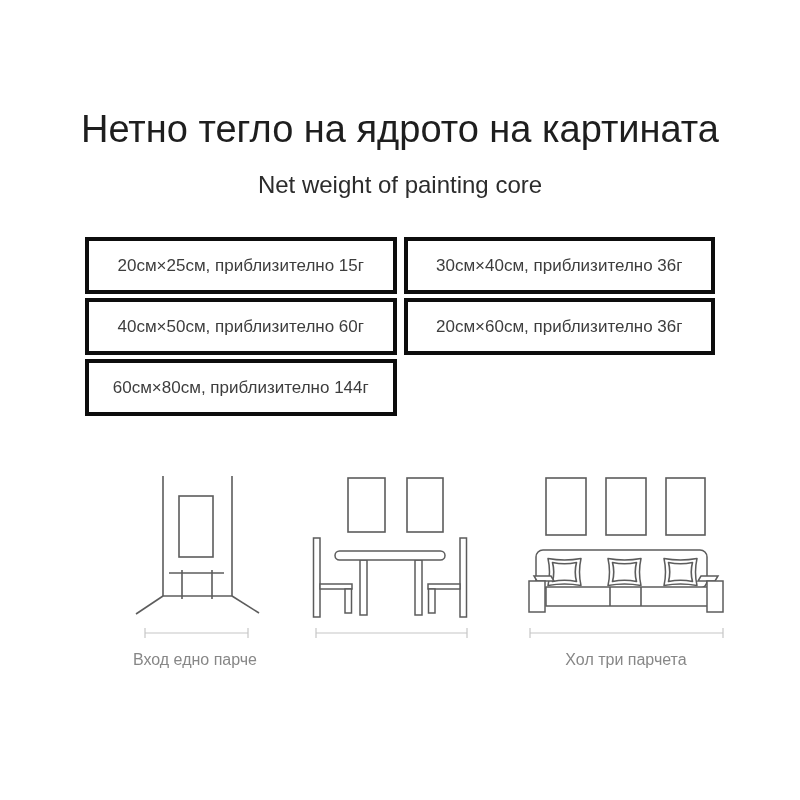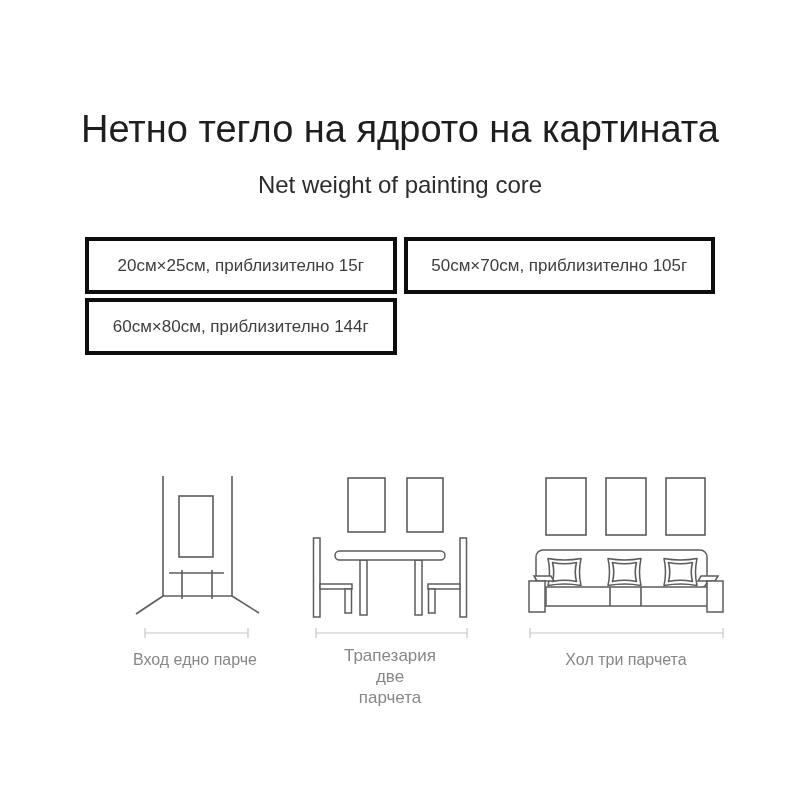--- a/index.html
+++ b/index.html
@@ -87,21 +87,23 @@
 </head>
 <body>
 
 <div class="page">
 
   <h1 class="title">Нетно тегло на ядрото на картината</h1>
   <div class="subtitle">Net weight of painting core</div>
 
   <div class="weight-table">
     <div class="weight-cell">20см×25см, приблизително 15г</div>
-    <div class="weight-cell">50см×70см, приблизително 105г</div>
+    <div class="weight-cell">30см×40см, приблизително 36г</div>
+    <div class="weight-cell">40см×50см, приблизително 60г</div>
+    <div class="weight-cell">20см×60см, приблизително 36г</div>
     <div class="weight-cell">60см×80см, приблизително 144г</div>
   </div>
 
   <div class="figure figure-entrance">
     <svg width="150" height="175" viewBox="0 0 150 175">
       <g>
         <line class="sketch" x1="43" y1="6" x2="43" y2="126"></line>
         <line class="sketch" x1="112" y1="6" x2="112" y2="126" stroke-width="2"></line>
         <line class="sketch" x1="43" y1="126" x2="112" y2="126"></line>
         <line class="sketch" x1="43" y1="126" x2="16" y2="144"></line>
@@ -140,25 +142,20 @@
         <rect class="sketch-fill" x="55" y="90" width="7" height="55"></rect>
         <rect class="sketch-fill" x="110" y="90" width="7" height="55"></rect>
         <rect class="sketch-fill" x="30" y="81" width="110" height="9" rx="4.5"></rect>
       </g>
       <g>
         <line class="dim" x1="11" y1="163" x2="162" y2="163"></line>
         <line class="dim" x1="11" y1="158" x2="11" y2="168"></line>
         <line class="dim" x1="162" y1="158" x2="162" y2="168"></line>
       </g>
     </svg>
-    <div class="figure-label-small">
-      <div>Трапезария</div>
-      <div>две</div>
-      <div>парчета</div>
-    </div>
   </div>
 
   <div class="figure figure-living">
     <svg width="210" height="175" viewBox="0 0 210 175">
       <defs>
         <g id="pillow">
           <path class="sketch-fill" stroke-linejoin="round" d="M -16.5,-13.5 Q 0,-10.5 16.5,-13.5 Q 13.5,0 16.5,13.5 Q 0,10.5 -16.5,13.5 Q -13.5,0 -16.5,-13.5 Z"></path>
           <path class="sketch" stroke-width="1.1" stroke-linejoin="round" d="M -12,-9.5 Q 0,-7 12,-9.5 Q 9.5,0 12,9.5 Q 0,7 -12,9.5 Q -9.5,0 -12,-9.5 Z"></path>
         </g>
       </defs>

